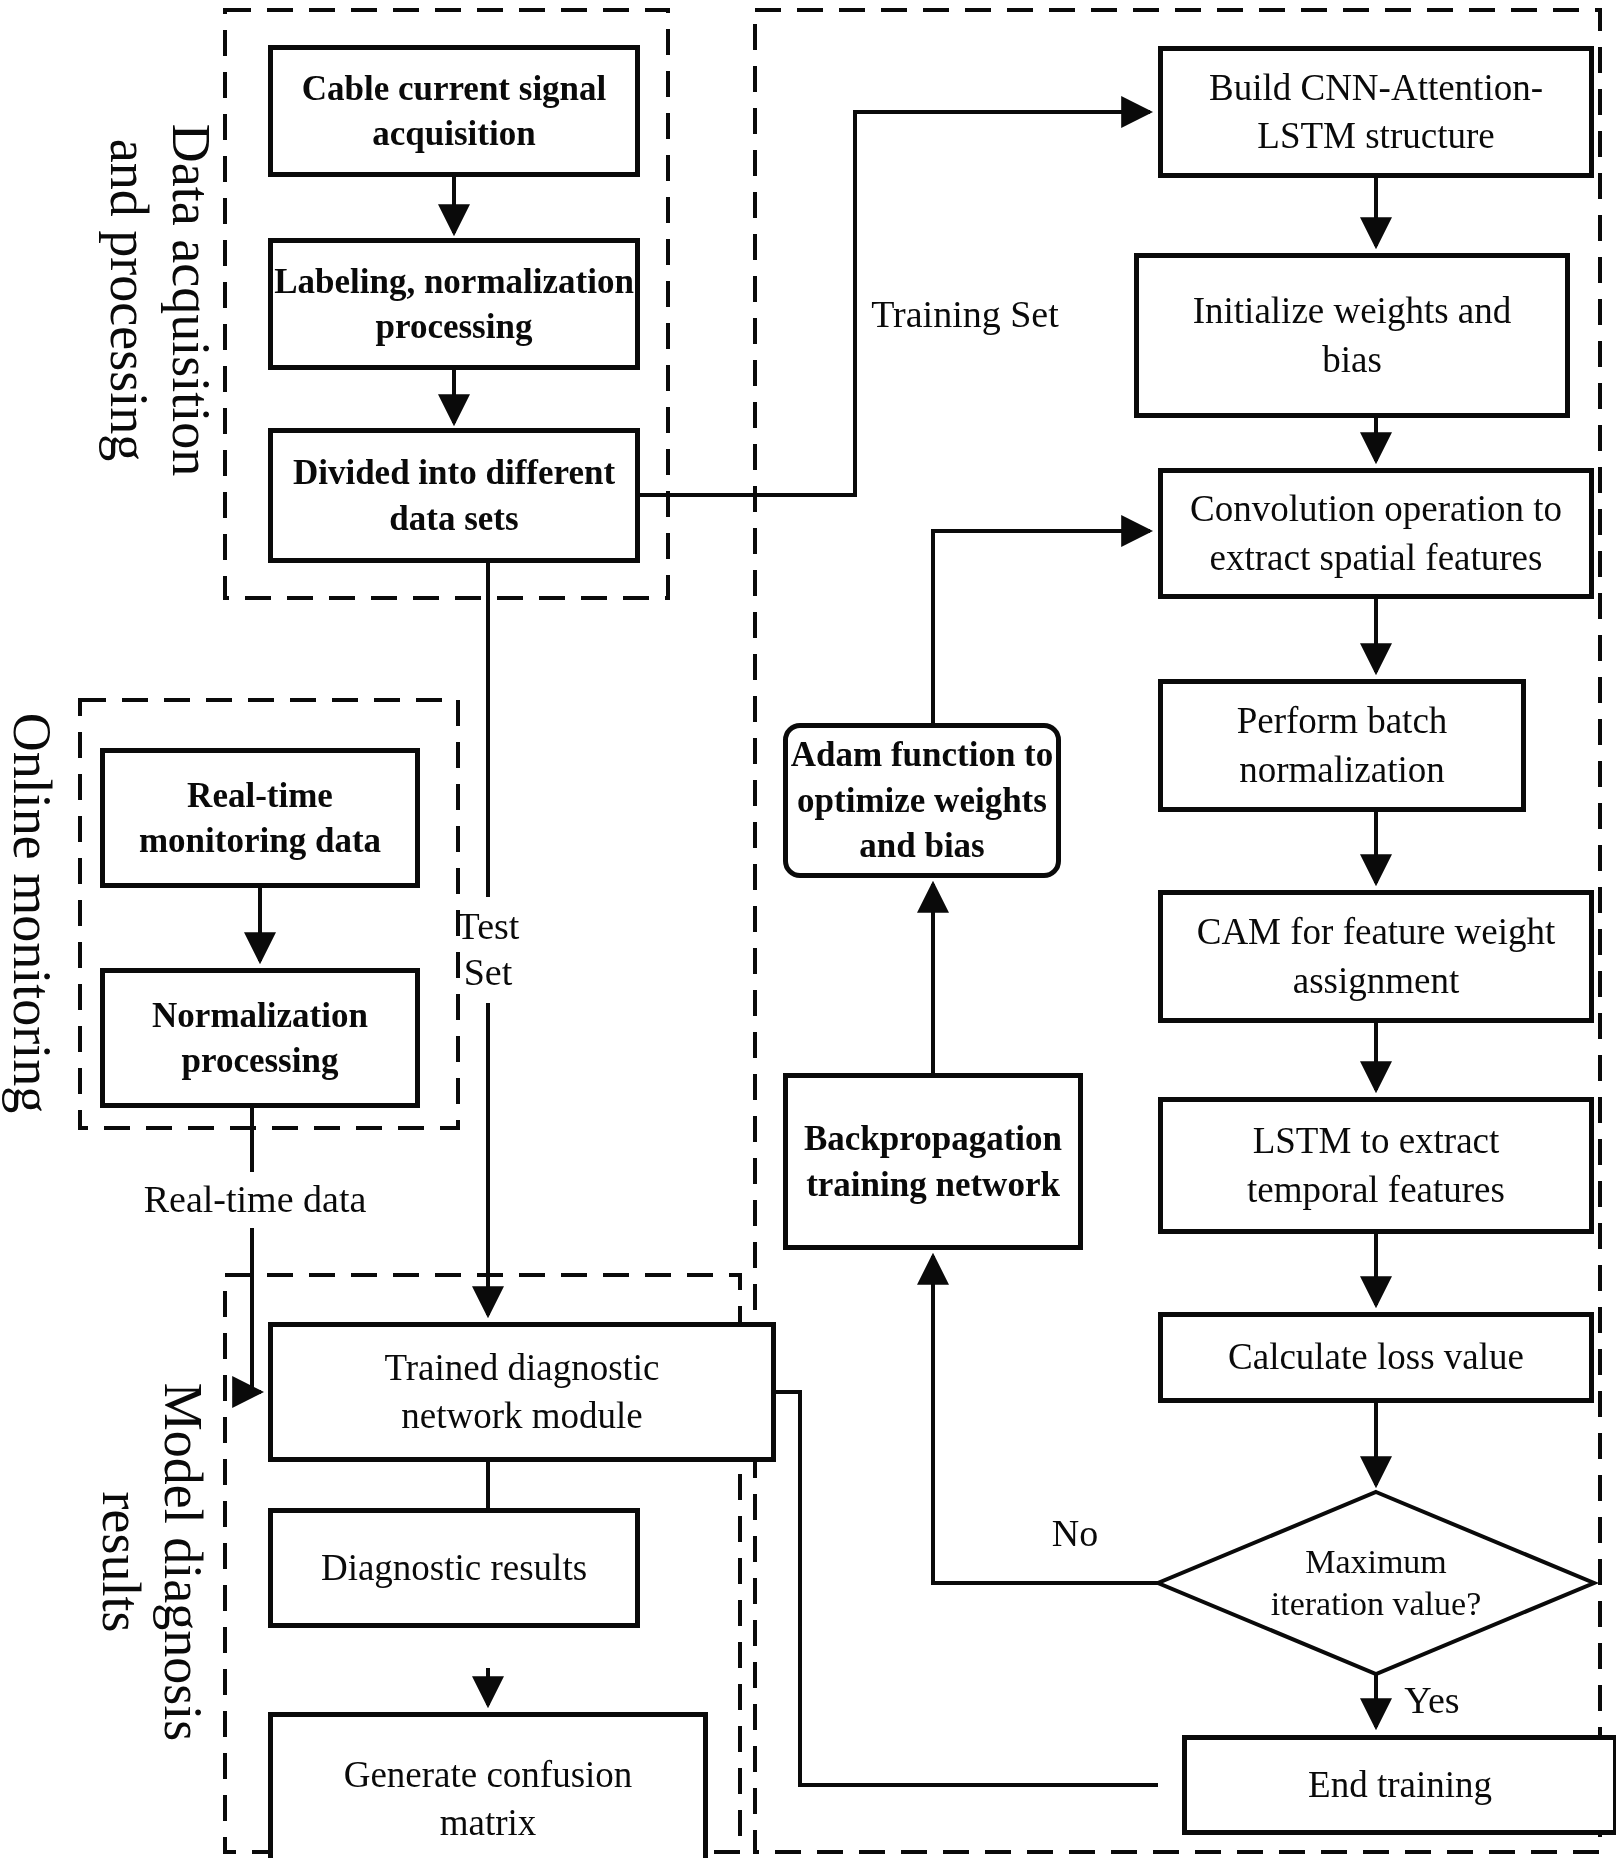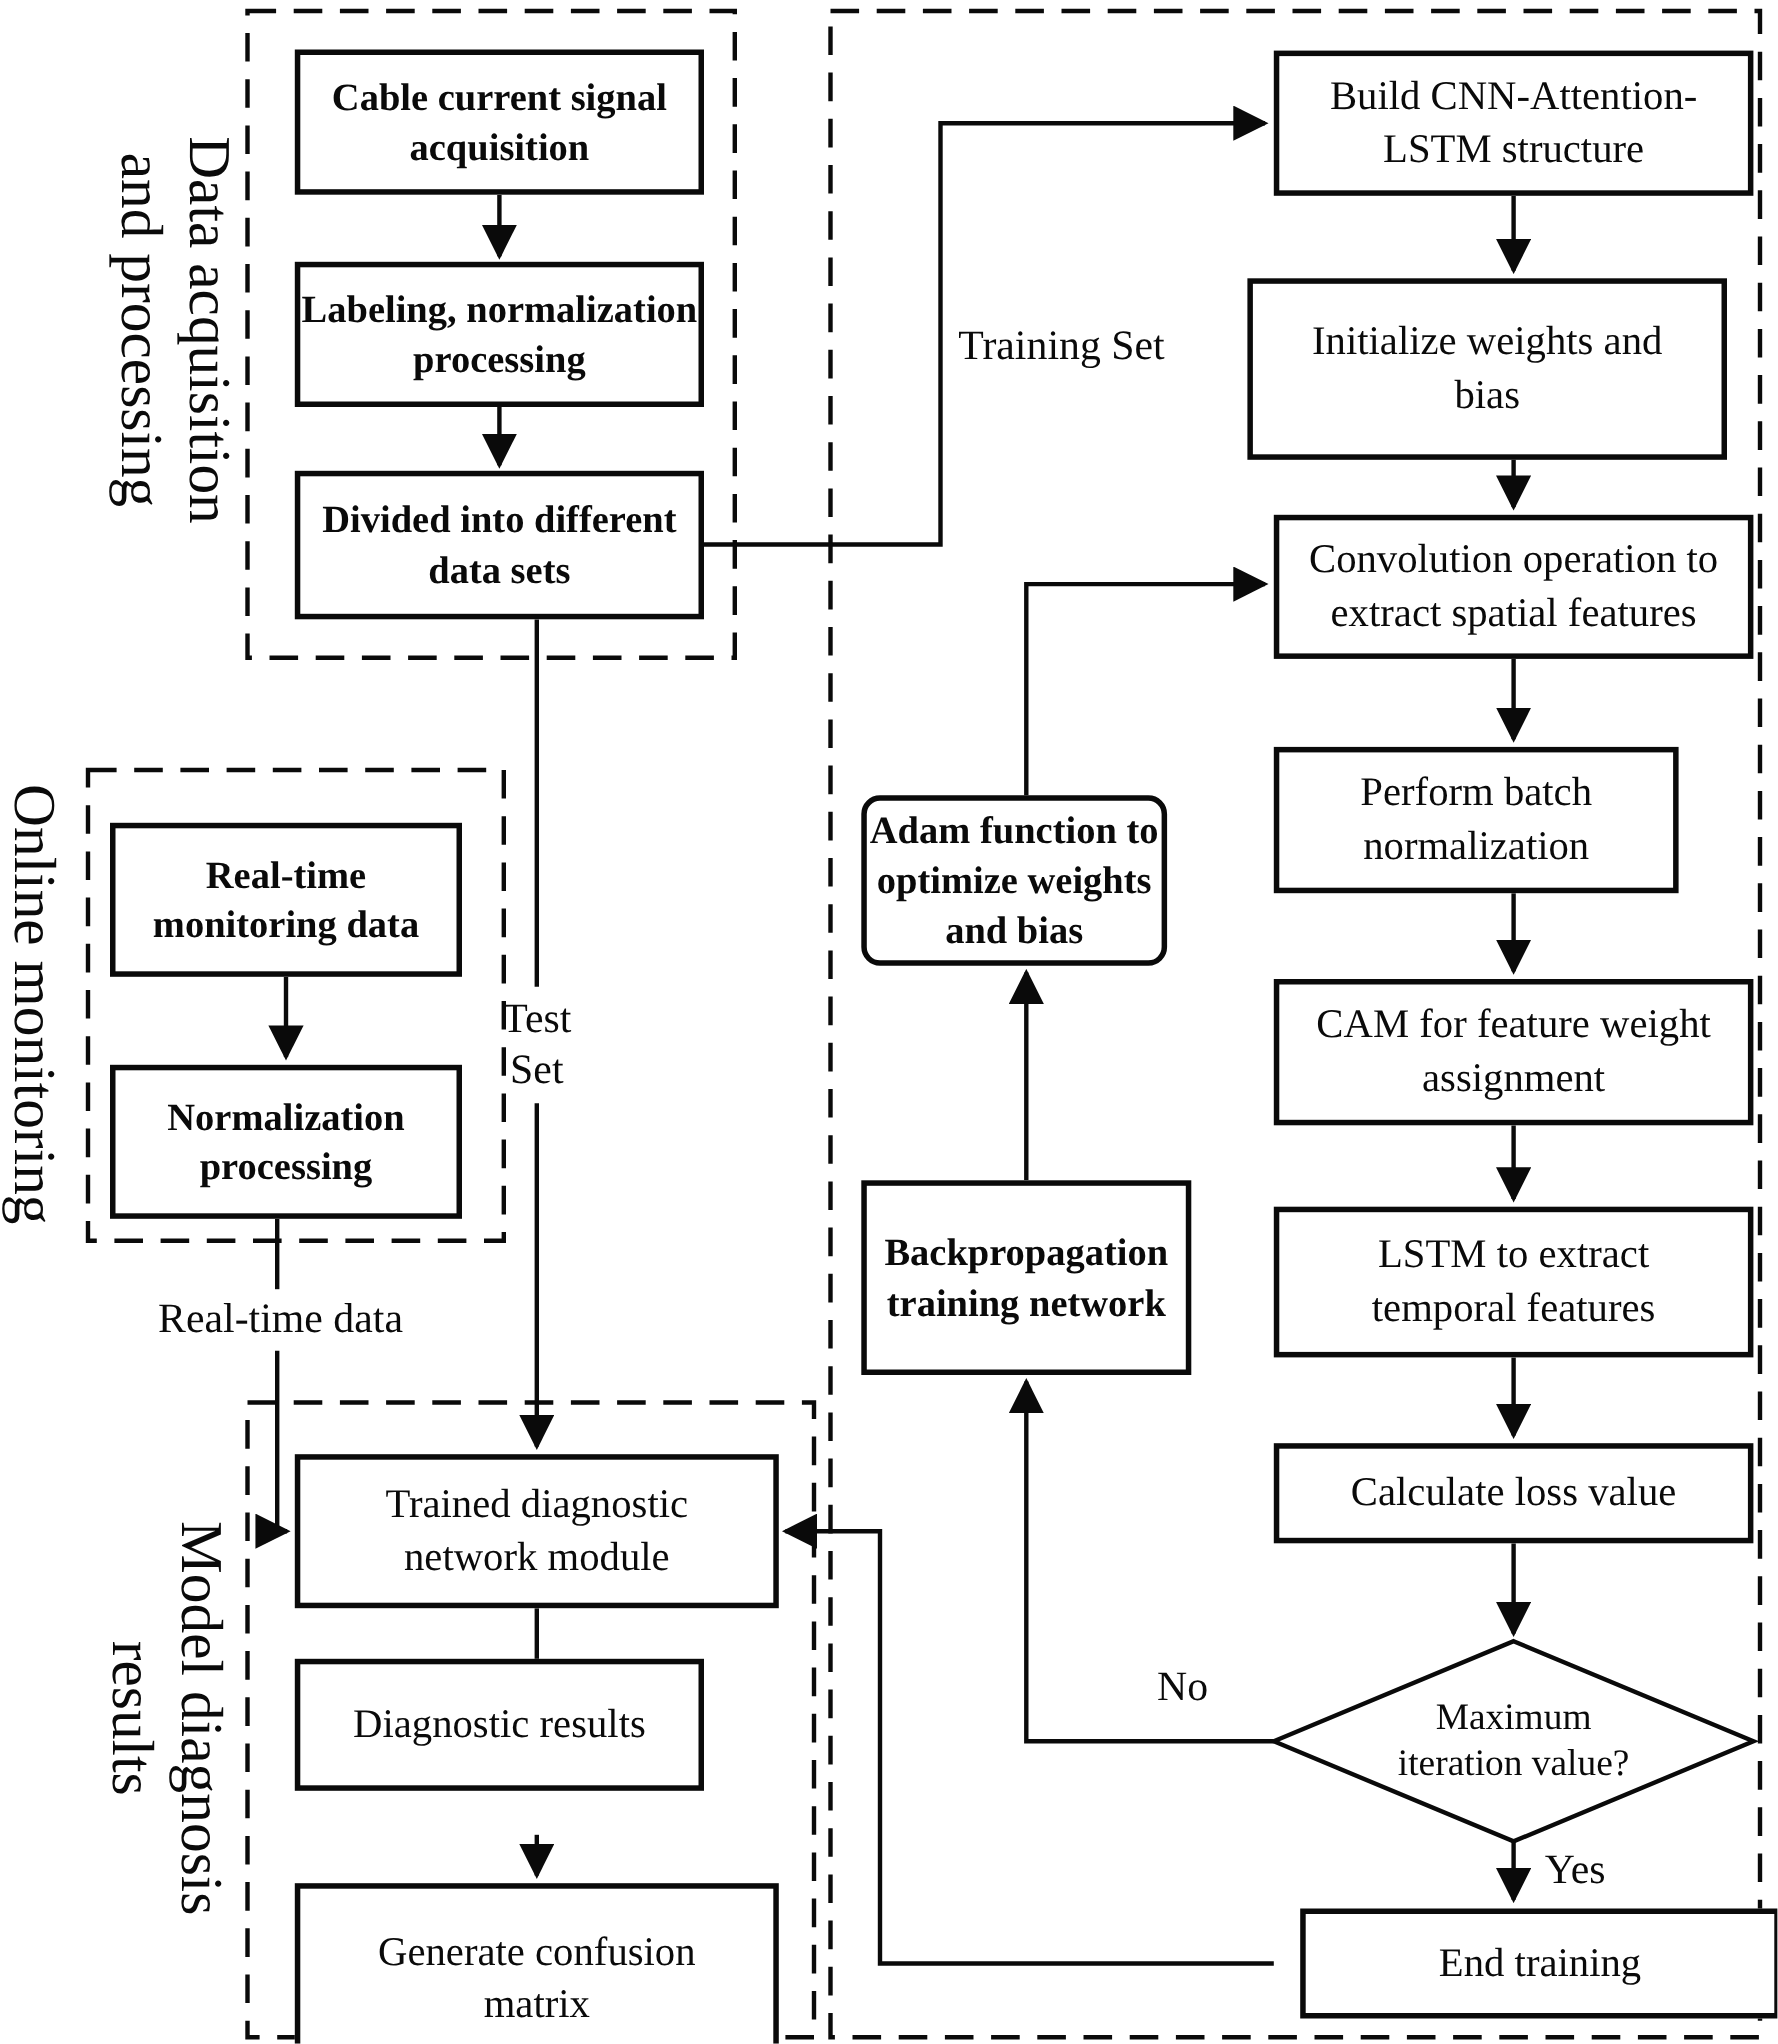--- a/index.html
+++ b/index.html
@@ -137,21 +137,21 @@
   <div class="node small" style="left:268px; top:238px; width:372px; height:132px;">Labeling, normalization
 processing</div>
   <div class="node small" style="left:268px; top:428px; width:372px; height:135px;">Divided into different
 data sets</div>
 
   <div class="node small" style="left:100px; top:748px; width:320px; height:140px;">Real-time
 monitoring data</div>
   <div class="node small" style="left:100px; top:968px; width:320px; height:140px;">Normalization
 processing</div>
 
-  <div class="node" style="left:268px; top:1322px; width:440px; height:140px;">Trained diagnostic
+  <div class="node" style="left:268px; top:1322px; width:508px; height:140px;">Trained diagnostic
 network module</div>
   <div class="node" style="left:268px; top:1508px; width:372px; height:120px;">Diagnostic results</div>
   <div class="node" style="left:268px; top:1712px; width:440px; height:174px;">Generate confusion
 matrix</div>
 
   <div class="node" style="left:1158px; top:46px; width:436px; height:132px;">Build CNN-Attention-
 LSTM structure</div>
   <div class="node" style="left:1108px; top:253px; width:436px; height:165px;margin-left:26px;">Initialize weights and
 bias</div>
   <div class="node" style="left:1158px; top:468px; width:436px; height:131px;">Convolution operation to

